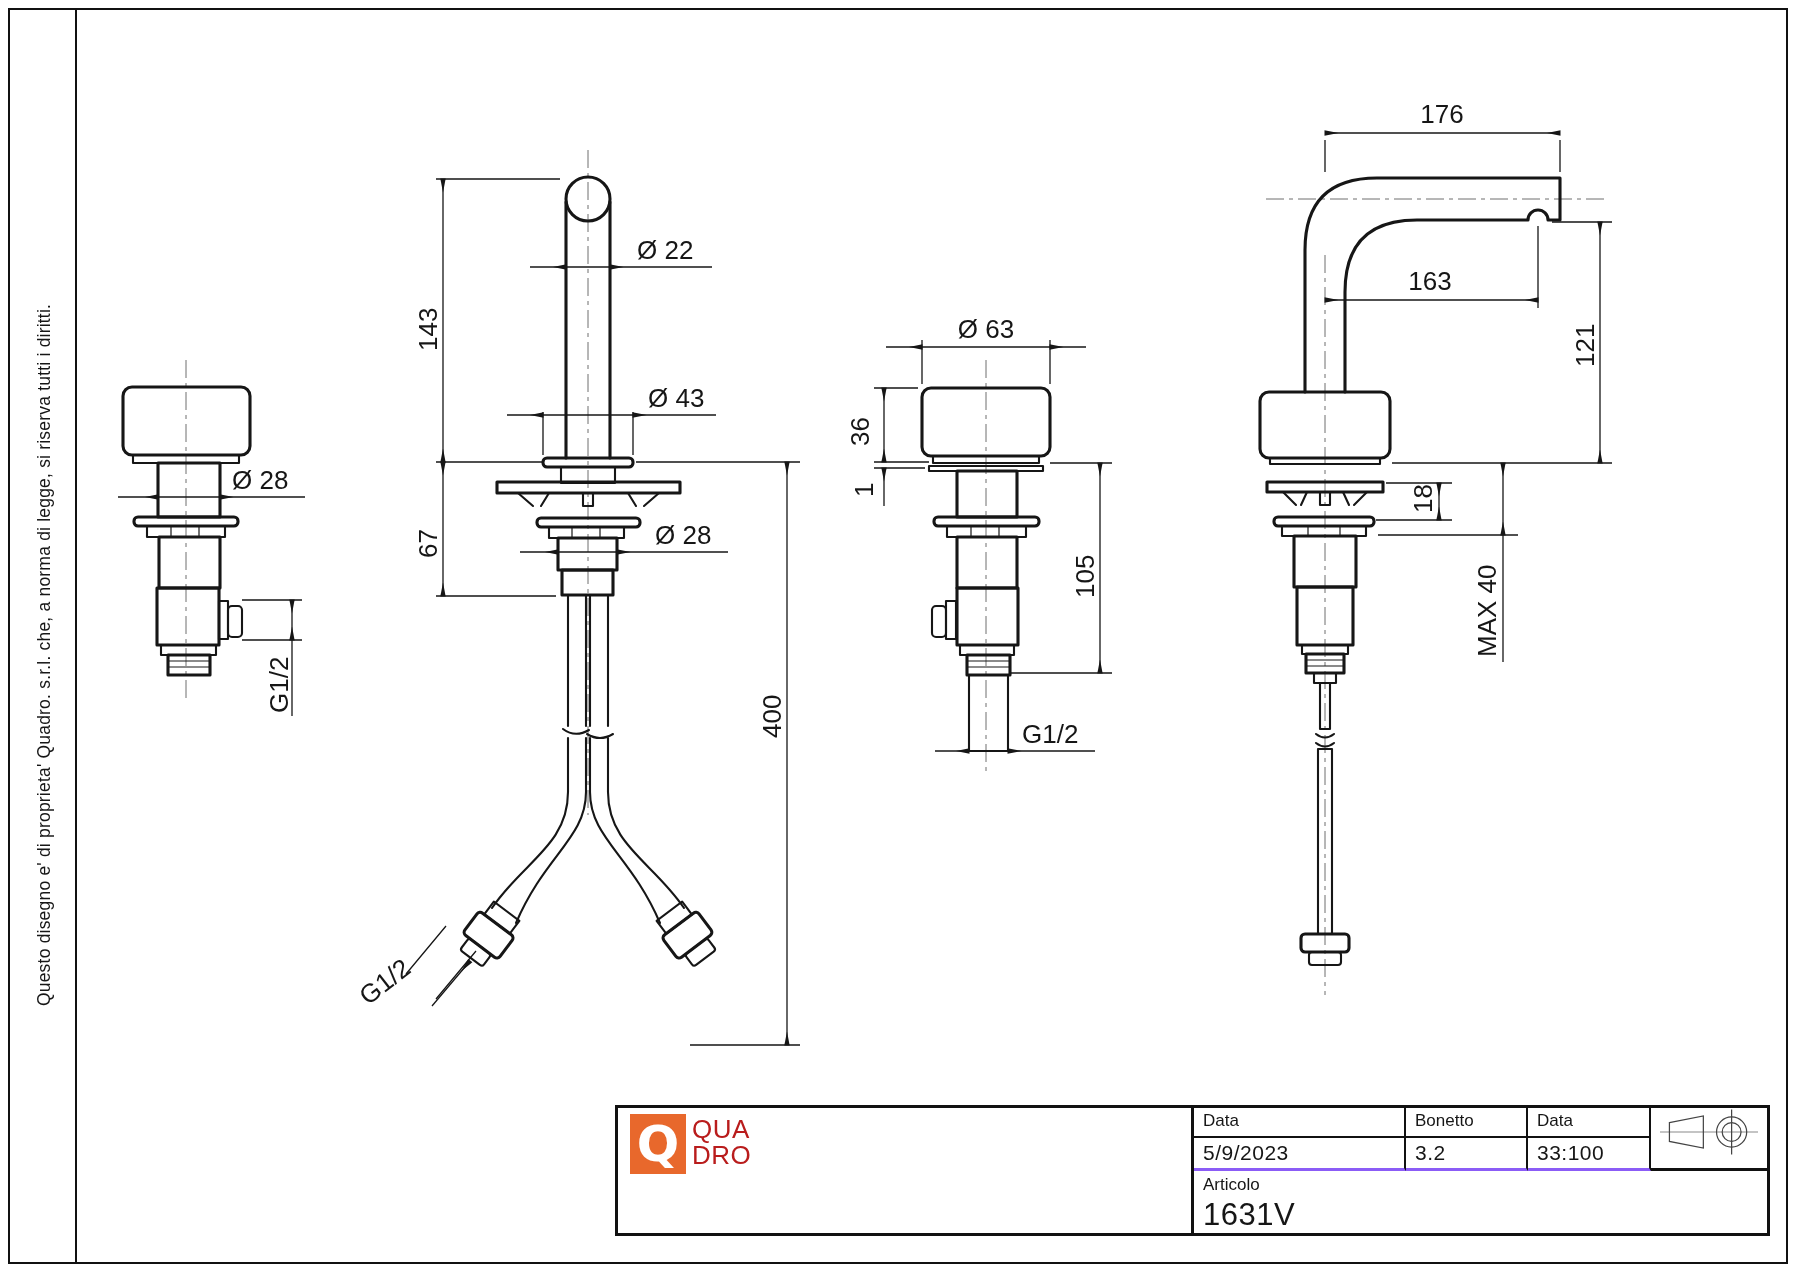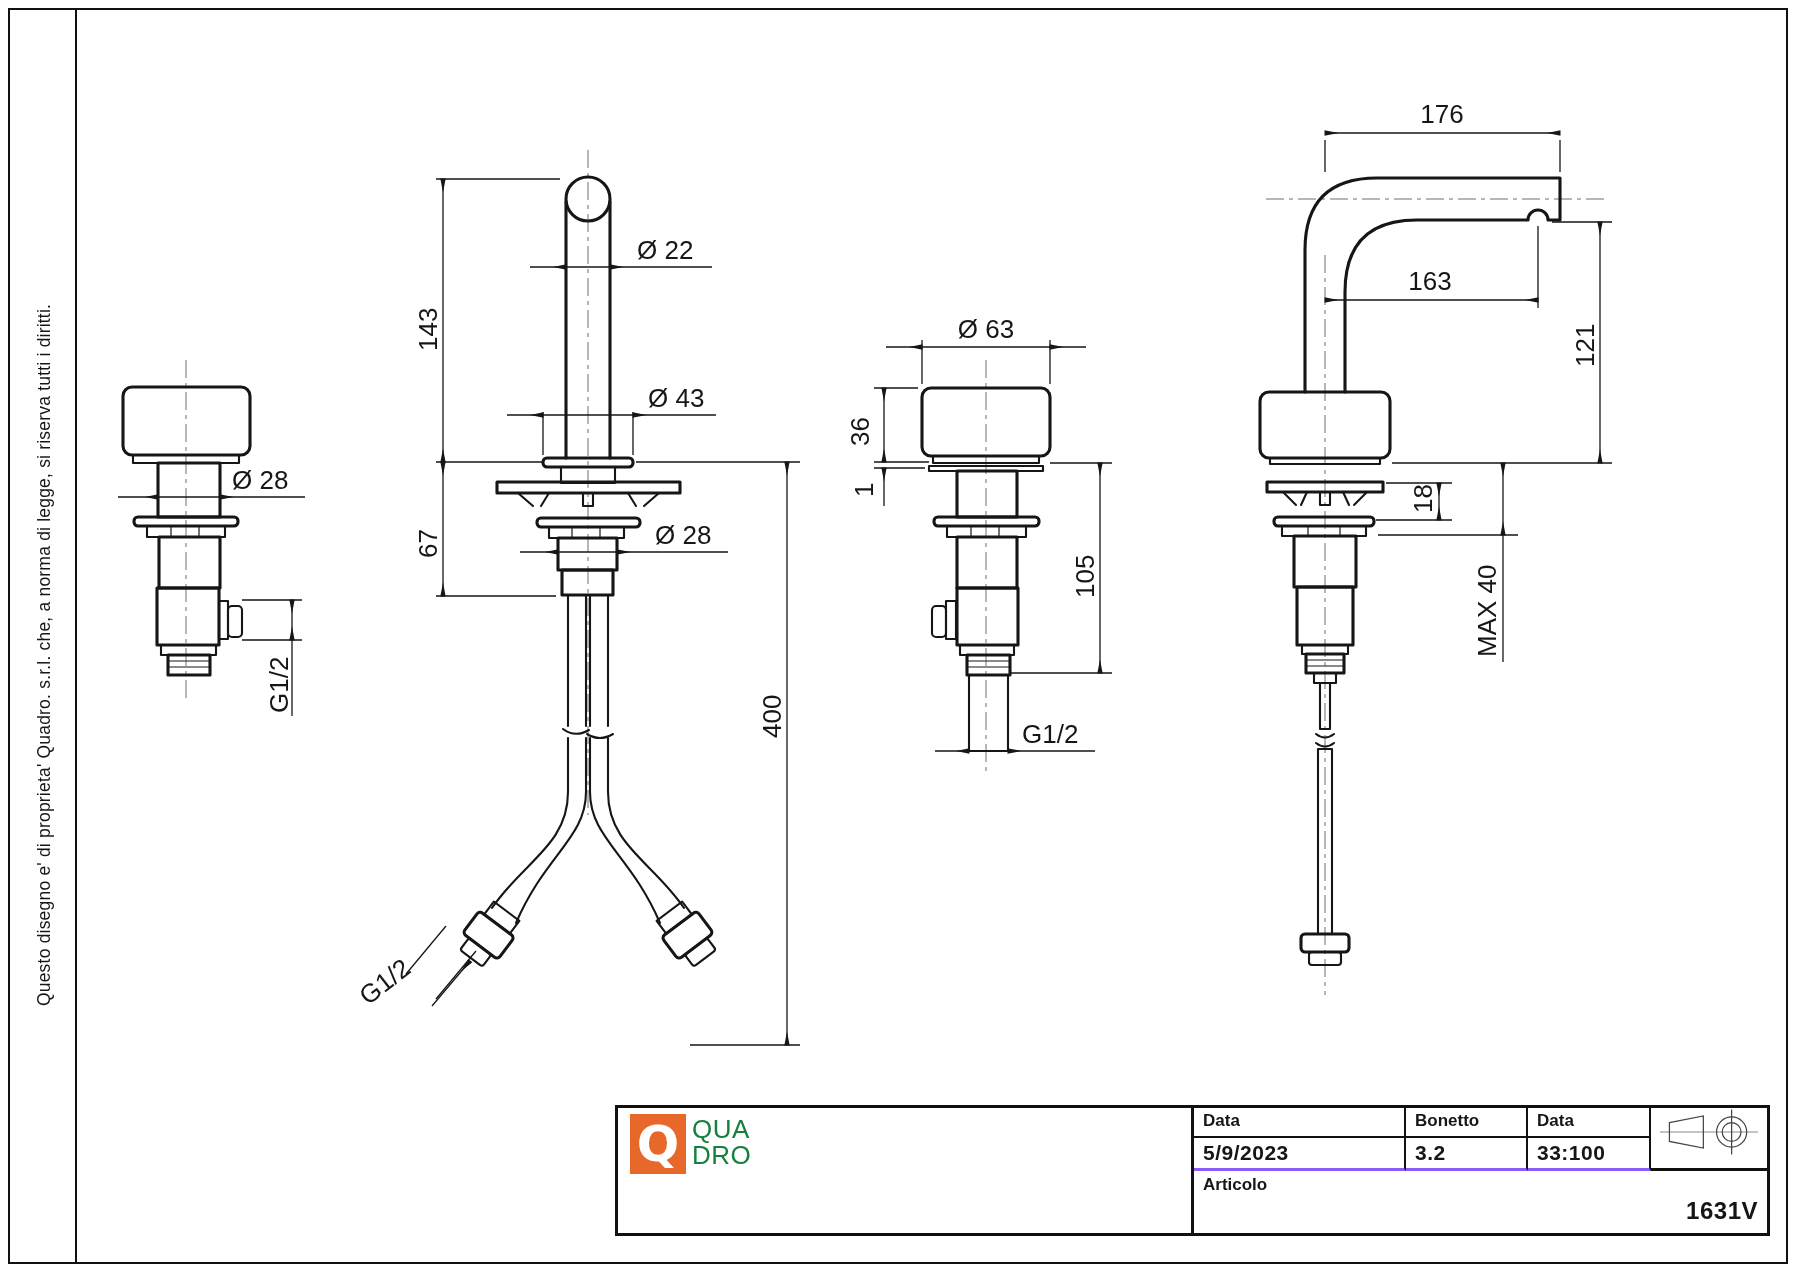--- a/index.html
+++ b/index.html
@@ -21,33 +21,33 @@
   .dtx{font:26px "Liberation Sans",sans-serif;fill:#161616;}
   
   .tb{position:absolute;left:615px;top:1105px;width:1155px;height:131px;
       border:3px solid #111;box-sizing:border-box;display:flex;background:#fff;}
   .tb-left{width:576px;border-right:3px solid #111;box-sizing:border-box;
            position:relative;flex:none;}
   .logo-row{position:absolute;left:12px;top:6px;display:flex;align-items:flex-start;}
   .logo-sq{width:56px;height:60px;background:#e8682c;color:#fff;display:flex;
            align-items:center;justify-content:center;font-family:"DejaVu Sans",sans-serif;
            font-size:50px;font-weight:bold;line-height:1;}
-  .logo-txt{color:#15803d;font-size:26px;line-height:26px;margin-left:6px;margin-top:2px;
+  .logo-txt{color:#b91c1c;font-size:26px;line-height:26px;margin-left:6px;margin-top:2px;
             letter-spacing:.5px;}
   .addr{position:absolute;left:13px;bottom:6px;font-size:16.5px;line-height:22px;}
   .tb-right{flex:1;display:grid;grid-template-columns:212px 122px 123px 1fr;
             grid-template-rows:30px 33px 1fr;}
-  .cell{box-sizing:border-box;border-right:2px solid #111;padding:3px 9px 16px 9px;overflow:hidden;font-weight:bold;}
+  .cell{box-sizing:border-box;border-right:2px solid #111;padding:3px 9px 16px 9px;overflow:hidden;}
   .cell.hdr{font-size:17px;border-bottom:2px solid #111;}
   .cell.val{font-size:21px;border-bottom:3px solid #8b5cf6;letter-spacing:.5px;}
   .cell.sym{grid-column:4;grid-row:1/3;border-right:none;border-bottom:3px solid #111;
             display:flex;align-items:center;justify-content:center;}
   .cell.art{grid-column:1/5;border-right:none;border-bottom:none;padding-top:4px;}
   .art-label{font-size:17px;}
-  .art-value{font-size:24px;letter-spacing:.5px;margin-top:2px;text-align:right;}
+  .art-value{font-size:31px;letter-spacing:.5px;margin-top:2px;}
 </style>
 </head>
 <body>
 
 <div class="page">
   <div class="frame"></div>
   <div class="sidecol"></div>
   <div class="side-note">Questo disegno e' di proprieta' Quadro. s.r.l. che, a norma di legge, si riserva tutti i diritti.</div>
 
   <svg class="drawing" width="1800" height="1273" viewBox="0 0 1800 1273">

